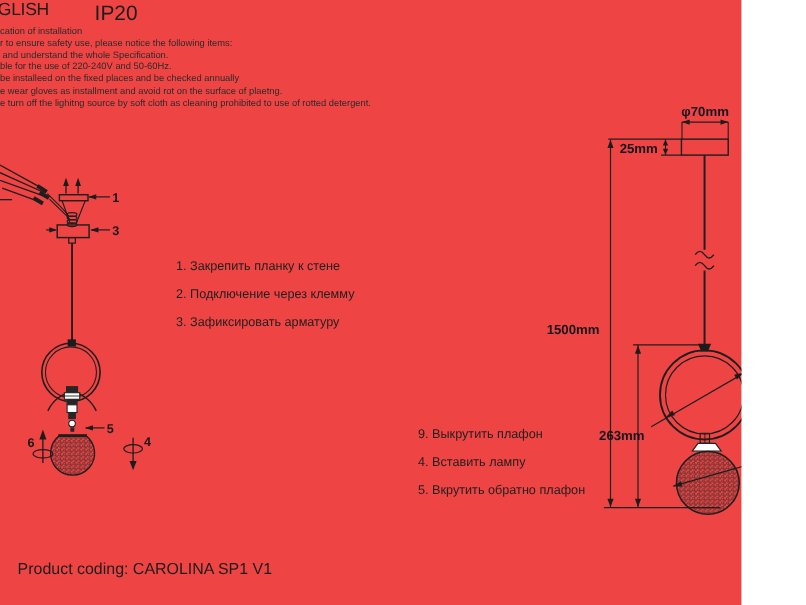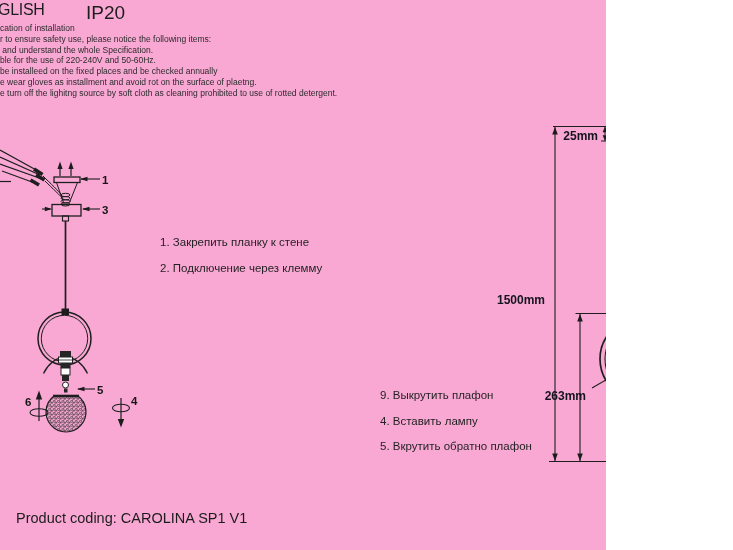--- a/index.html
+++ b/index.html
@@ -1,17 +1,17 @@
 <!DOCTYPE html>
 <html><head>
 <meta charset="utf-8">
 <style>
   html,body{margin:0;padding:0;background:#fff;}
   .page{
-    position:relative;width:606px;height:550px;background:#f9a8d4;overflow:hidden;
+    position:relative;width:674px;height:550px;background:#ef4444;overflow:hidden;
     font-family:"Liberation Sans","DejaVu Sans",sans-serif;color:#242424;
   }
   .hdr-lang{position:absolute;left:-2px;top:1px;font-size:16px;letter-spacing:-0.3px;color:#1d1d1d;}
   .hdr-ip{position:absolute;left:86px;top:2px;font-size:19px;color:#1d1d1d;}
   .spec{position:absolute;left:0;top:23px;font-size:8.5px;line-height:10.75px;color:#2b2b2b;}
   .spec div{white-space:pre;}
   .ru-list{position:absolute;font-size:11.5px;color:#1f1f1f;}
   .ru-list div{margin-bottom:13.5px;white-space:pre;margin-left:44px;}
   .ru-mount{left:116px;top:236px;}
   .ru-lamp{left:336px;top:389px;}
@@ -147,20 +147,21 @@
       <path class="ln" d="M121,398 L121,420" stroke-width="1.2"></path>
       <polygon class="fl" points="121,427.5 117.8,419 124.2,419"></polygon>
       <ellipse class="ln" cx="121" cy="408" rx="8.5" ry="3.8" stroke-width="1.1"></ellipse>
       <text class="partnum" x="131" y="405">4</text>
     </g>
   </svg>
 
   <div class="ru-list ru-mount">
     <div>1. Закрепить планку к стене</div>
     <div>2. Подключение через клемму</div>
+    <div>3. Зафиксировать арматуру</div>
   </div>
 
   <div class="ru-list ru-lamp">
     <div>9. Выкрутить плафон</div>
     <div>4. Вставить лампу</div>
     <div>5. Вкрутить обратно плафон</div>
   </div>
 
   <svg style="left:488px;top:88px;" width="245" height="385" viewBox="488 88 245 385">
     <defs>

